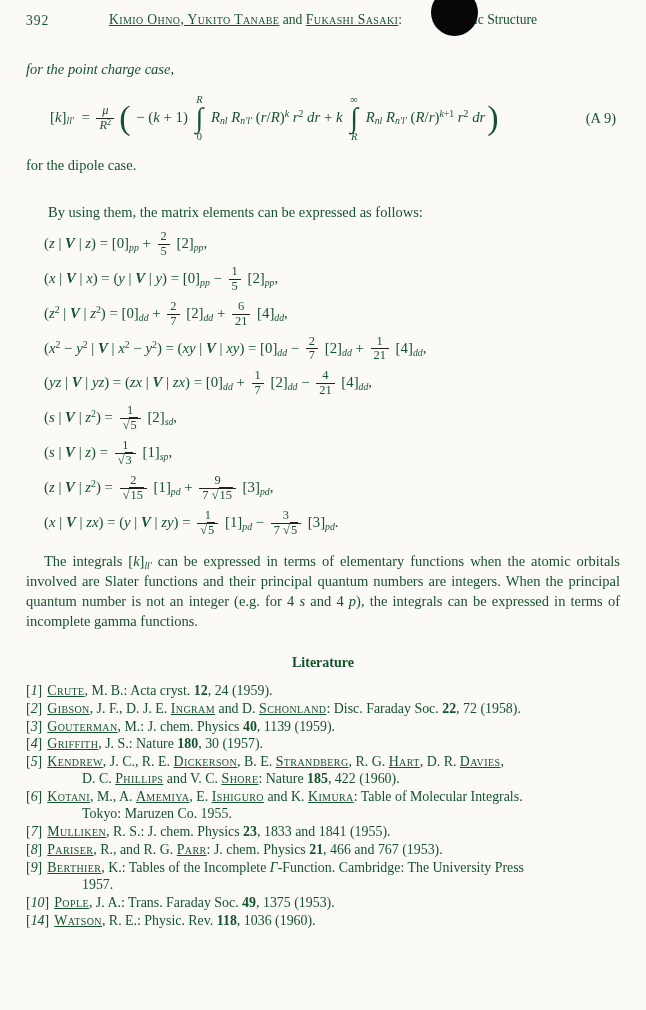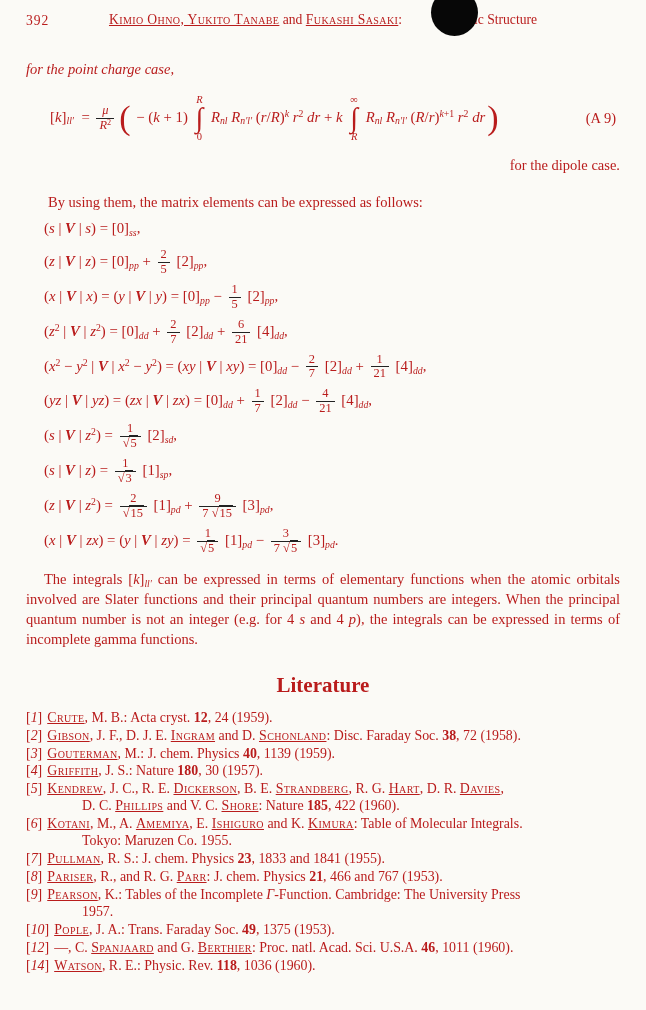--- a/index.html
+++ b/index.html
@@ -5,34 +5,34 @@
   html,body{margin:0;padding:0;background:#e8e6e0;}
   .page{
     position:relative;
     width:646px;height:1010px;
     box-sizing:border-box;
     margin:0 auto;
     padding:10px 26px 0 26px;
     background:#fbfaf6;
     overflow:hidden;
     font-family:"Liberation Serif","DejaVu Serif",serif;
-    color:#b91c1c;
+    color:#14532d;
     font-size:14.5px;
   }
   
   .header{position:relative;text-align:center;font-size:13.6px;height:24px;margin-top:2px;}
   .pageno{position:absolute;left:0;top:1px;letter-spacing:1px;}
   .running-title{white-space:nowrap;}
   .sc{font-variant:small-caps;letter-spacing:0.4px;text-decoration:underline;}
   .blot-spacer{display:inline-block;width:44px;height:1px;}
   .blot{position:absolute;left:431px;top:-11px;width:47px;height:47px;border-radius:50%;background:#070707;}
   
   .pcc{margin-top:25px;font-style:italic;}
-  .dipole{margin-top:3px;text-align:right;}
-  .byusing{margin-top:20px;text-indent:22px;}
+  .dipole{margin-top:3px;}
+  .byusing{margin-top:30px;text-indent:22px;}
   
   .a2-row{display:flex;align-items:center;justify-content:space-between;margin:4px 0 2px 24px;min-height:72px;}
   .a2-body{font-size:14.8px;}
   .a2-label{margin-right:4px;}
   
   i{font-style:italic;}
   sub{font-size:0.66em;vertical-align:-0.3em;line-height:0;}
   sup{font-size:0.66em;vertical-align:0.5em;line-height:0;}
   .frac{display:inline-block;text-align:center;vertical-align:middle;margin:0 3px;font-size:0.84em;line-height:1.12;}
   .frac .num{display:block;padding:0 3px;}
@@ -42,21 +42,21 @@
   .bp{font-size:2.3em;font-weight:400;vertical-align:middle;line-height:0.9;margin:0 2px;}
   .int{display:inline-flex;flex-direction:column;align-items:center;vertical-align:middle;margin:0 4px;line-height:1;}
   .int .il{font-size:10.5px;line-height:1.1;}
   .int .ig{font-size:28px;line-height:0.9;}
   
   .eq-list{margin:6px 0 0 18px;}
   .eq-line{margin:0;padding:3px 0;font-size:14.8px;min-height:22px;}
   
   .para{margin-top:10px;text-align:justify;text-indent:18px;line-height:1.38;}
   
-  .lit-heading{margin-top:24px;margin-bottom:12px;text-align:center;font-weight:bold;font-size:21px;}
+  .lit-heading{margin-top:24px;margin-bottom:12px;text-align:center;font-weight:bold;font-size:14px;}
   .refs{font-size:13.9px;line-height:1.22;}
   .ref-row{padding-left:56px;text-indent:-56px;margin:0 0 1px 0;}
   .ref-num{margin-right:5px;}
 </style>
 </head>
 <body>
 
 <div class="page">
 
   <div class="header">
@@ -78,44 +78,42 @@
           <span class="il"><i>R</i></span>
         </span> <i>R</i><sub><i>nl</i></sub> <i>R</i><sub><i>n′l′</i></sub> (<i>R</i>/<i>r</i>)<sup><i>k</i>+1</sup> <i>r</i><sup>2</sup> <i>dr</i><span class="bp">)</span></span>
     <span class="a2-label">(A 9)</span>
   </div>
 
   <div class="dipole">for the dipole case.</div>
 
   <div class="byusing">By using them, the matrix elements can be expressed as follows:</div>
 
   <div class="eq-list">
-      <div class="eq-line">(<i>s</i> | <b><i>V</i></b> | <i>s</i>) = [0]<sub><i>ss</i></sub>,</div>
       <div class="eq-line">(<i>z</i> | <b><i>V</i></b> | <i>z</i>) = [0]<sub><i>pp</i></sub> + <span class="frac"><span class="num">2</span><span class="den">5</span></span> [2]<sub><i>pp</i></sub>,</div>
       <div class="eq-line">(<i>x</i> | <b><i>V</i></b> | <i>x</i>) = (<i>y</i> | <b><i>V</i></b> | <i>y</i>) = [0]<sub><i>pp</i></sub> − <span class="frac"><span class="num">1</span><span class="den">5</span></span> [2]<sub><i>pp</i></sub>,</div>
       <div class="eq-line">(<i>z</i><sup>2</sup> | <b><i>V</i></b> | <i>z</i><sup>2</sup>) = [0]<sub><i>dd</i></sub> + <span class="frac"><span class="num">2</span><span class="den">7</span></span> [2]<sub><i>dd</i></sub> + <span class="frac"><span class="num">6</span><span class="den">21</span></span> [4]<sub><i>dd</i></sub>,</div>
       <div class="eq-line">(<i>x</i><sup>2</sup> − <i>y</i><sup>2</sup> | <b><i>V</i></b> | <i>x</i><sup>2</sup> − <i>y</i><sup>2</sup>) = (<i>xy</i> | <b><i>V</i></b> | <i>xy</i>) = [0]<sub><i>dd</i></sub> − <span class="frac"><span class="num">2</span><span class="den">7</span></span> [2]<sub><i>dd</i></sub> + <span class="frac"><span class="num">1</span><span class="den">21</span></span> [4]<sub><i>dd</i></sub>,</div>
       <div class="eq-line">(<i>yz</i> | <b><i>V</i></b> | <i>yz</i>) = (<i>zx</i> | <b><i>V</i></b> | <i>zx</i>) = [0]<sub><i>dd</i></sub> + <span class="frac"><span class="num">1</span><span class="den">7</span></span> [2]<sub><i>dd</i></sub> − <span class="frac"><span class="num">4</span><span class="den">21</span></span> [4]<sub><i>dd</i></sub>,</div>
       <div class="eq-line">(<i>s</i> | <b><i>V</i></b> | <i>z</i><sup>2</sup>) = <span class="frac"><span class="num">1</span><span class="den"><span class="sq">√<span class="rad">5</span></span></span></span> [2]<sub><i>sd</i></sub>,</div>
       <div class="eq-line">(<i>s</i> | <b><i>V</i></b> | <i>z</i>) = <span class="frac"><span class="num">1</span><span class="den"><span class="sq">√<span class="rad">3</span></span></span></span> [1]<sub><i>sp</i></sub>,</div>
       <div class="eq-line">(<i>z</i> | <b><i>V</i></b> | <i>z</i><sup>2</sup>) = <span class="frac"><span class="num">2</span><span class="den"><span class="sq">√<span class="rad">15</span></span></span></span> [1]<sub><i>pd</i></sub> + <span class="frac"><span class="num">9</span><span class="den">7 <span class="sq">√<span class="rad">15</span></span></span></span> [3]<sub><i>pd</i></sub>,</div>
       <div class="eq-line">(<i>x</i> | <b><i>V</i></b> | <i>zx</i>) = (<i>y</i> | <b><i>V</i></b> | <i>zy</i>) = <span class="frac"><span class="num">1</span><span class="den"><span class="sq">√<span class="rad">5</span></span></span></span> [1]<sub><i>pd</i></sub> − <span class="frac"><span class="num">3</span><span class="den">7 <span class="sq">√<span class="rad">5</span></span></span></span> [3]<sub><i>pd</i></sub>.</div>
     </div>
 
   <div class="para">The integrals [<i>k</i>]<sub><i>ll′</i></sub> can be expressed in terms of elementary functions when the atomic orbitals involved are Slater functions and their principal quantum numbers are integers. When the principal quantum number is not an integer (e.g. for 4 <i>s</i> and 4 <i>p</i>), the integrals can be expressed in terms of incomplete gamma functions.</div>
 
   <div class="lit-heading">Literature</div>
 
   <div class="refs">
       <div class="ref-row"><span class="ref-num">[<i>1</i>]</span><span class="ref-body"><span class="sc">Crute</span>, M. B.: Acta cryst. <b>12</b>, 24 (1959).</span></div>
-      <div class="ref-row"><span class="ref-num">[<i>2</i>]</span><span class="ref-body"><span class="sc">Gibson</span>, J. F., D. J. E. <span class="sc">Ingram</span> and D. <span class="sc">Schonland</span>: Disc. Faraday Soc. <b>38</b>, 72 (1958).</span></div>
+      <div class="ref-row"><span class="ref-num">[<i>2</i>]</span><span class="ref-body"><span class="sc">Gibson</span>, J. F., D. J. E. <span class="sc">Ingram</span> and D. <span class="sc">Schonland</span>: Disc. Faraday Soc. <b>22</b>, 72 (1958).</span></div>
       <div class="ref-row"><span class="ref-num">[<i>3</i>]</span><span class="ref-body"><span class="sc">Gouterman</span>, M.: J. chem. Physics <b>40</b>, 1139 (1959).</span></div>
       <div class="ref-row"><span class="ref-num">[<i>4</i>]</span><span class="ref-body"><span class="sc">Griffith</span>, J. S.: Nature <b>180</b>, 30 (1957).</span></div>
       <div class="ref-row"><span class="ref-num">[<i>5</i>]</span><span class="ref-body"><span class="sc">Kendrew</span>, J. C., R. E. <span class="sc">Dickerson</span>, B. E. <span class="sc">Strandberg</span>, R. G. <span class="sc">Hart</span>, D. R. <span class="sc">Davies</span>,<br>D. C. <span class="sc">Phillips</span> and V. C. <span class="sc">Shore</span>: Nature <b>185</b>, 422 (1960).</span></div>
       <div class="ref-row"><span class="ref-num">[<i>6</i>]</span><span class="ref-body"><span class="sc">Kotani</span>, M., A. <span class="sc">Amemiya</span>, E. <span class="sc">Ishiguro</span> and K. <span class="sc">Kimura</span>: Table of Molecular Integrals.<br>Tokyo: Maruzen Co. 1955.</span></div>
-      <div class="ref-row"><span class="ref-num">[<i>7</i>]</span><span class="ref-body"><span class="sc">Pullman</span>, R. S.: J. chem. Physics <b>23</b>, 1833 and 1841 (1955).</span></div>
+      <div class="ref-row"><span class="ref-num">[<i>7</i>]</span><span class="ref-body"><span class="sc">Mulliken</span>, R. S.: J. chem. Physics <b>23</b>, 1833 and 1841 (1955).</span></div>
       <div class="ref-row"><span class="ref-num">[<i>8</i>]</span><span class="ref-body"><span class="sc">Pariser</span>, R., and R. G. <span class="sc">Parr</span>: J. chem. Physics <b>21</b>, 466 and 767 (1953).</span></div>
-      <div class="ref-row"><span class="ref-num">[<i>9</i>]</span><span class="ref-body"><span class="sc">Pearson</span>, K.: Tables of the Incomplete <i>Γ</i>-Function. Cambridge: The University Press<br>1957.</span></div>
+      <div class="ref-row"><span class="ref-num">[<i>9</i>]</span><span class="ref-body"><span class="sc">Berthier</span>, K.: Tables of the Incomplete <i>Γ</i>-Function. Cambridge: The University Press<br>1957.</span></div>
       <div class="ref-row"><span class="ref-num">[<i>10</i>]</span><span class="ref-body"><span class="sc">Pople</span>, J. A.: Trans. Faraday Soc. <b>49</b>, 1375 (1953).</span></div>
-      <div class="ref-row"><span class="ref-num">[<i>12</i>]</span><span class="ref-body">—, C. <span class="sc">Spanjaard</span> and G. <span class="sc">Berthier</span>: Proc. natl. Acad. Sci. U.S.A. <b>46</b>, 1011 (1960).</span></div>
       <div class="ref-row"><span class="ref-num">[<i>14</i>]</span><span class="ref-body"><span class="sc">Watson</span>, R. E.: Physic. Rev. <b>118</b>, 1036 (1960).</span></div>
     </div>
 
 </div>
 
 </body></html>

